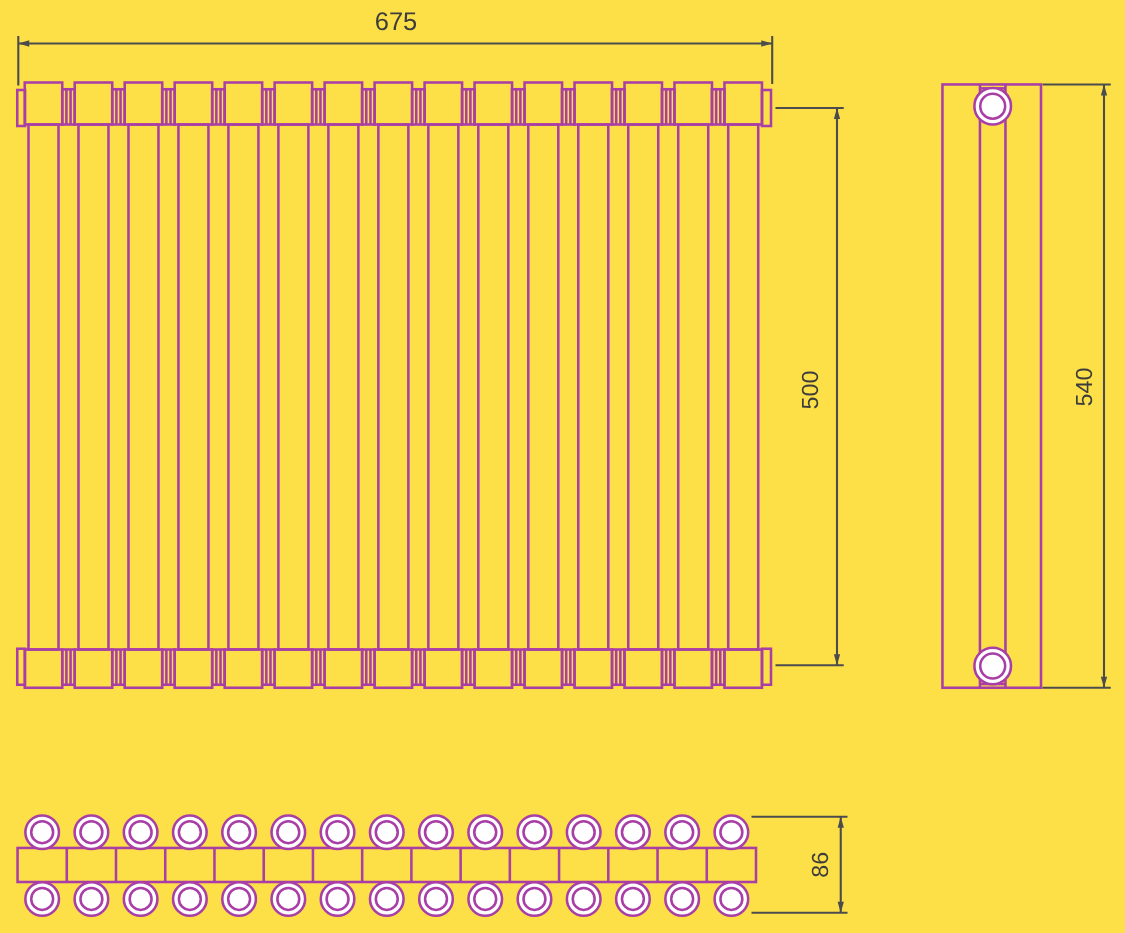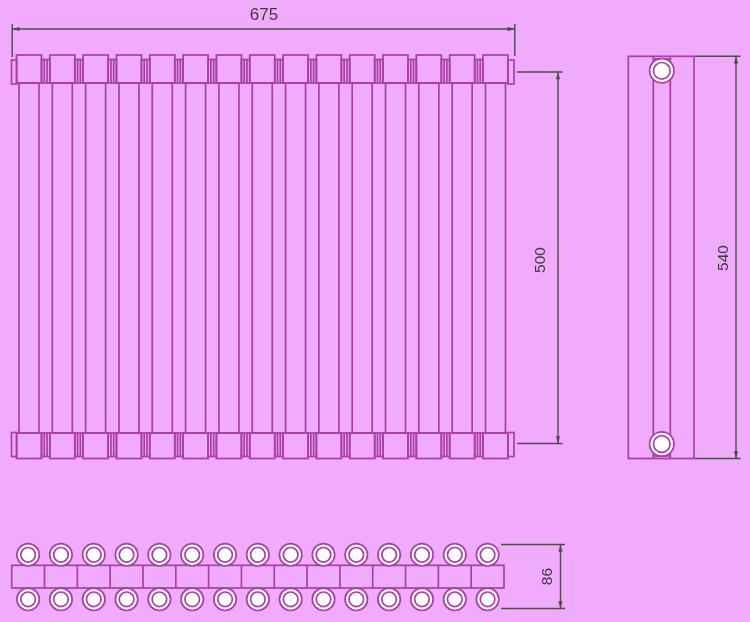--- a/index.html
+++ b/index.html
@@ -1,16 +1,16 @@
 <!DOCTYPE html>
 <html style="--line: #a93ea6; --dim: #4c4c4c; --txt: #3c3c3c;"><head>
 <meta charset="utf-8">
 <style>
   html,body{margin:0;padding:0;background:#ffffff;}
-  .stage{position:relative;width:750px;height:622px;background:#f0abfc;overflow:hidden;}
+  .stage{position:relative;width:750px;height:622px;background:#fde047;overflow:hidden;}
   svg{display:block;}
   .mg{stroke:var(--line,#a93ea6);fill:none;stroke-width:1.7;}
   .mgf{stroke:var(--line,#a93ea6);fill:#ffffff;stroke-width:1.7;}
   .dim{stroke:var(--dim,#4c4c4c);fill:none;stroke-width:1.4;}
   .arr{fill:var(--dim,#4c4c4c);stroke:none;}
   .dtext{fill:var(--txt,#3c3c3c);font-family:"Liberation Sans",sans-serif;font-size:15.5px;}
   .dtext.big{font-size:17px;}
 </style>
 </head>
 <body>

